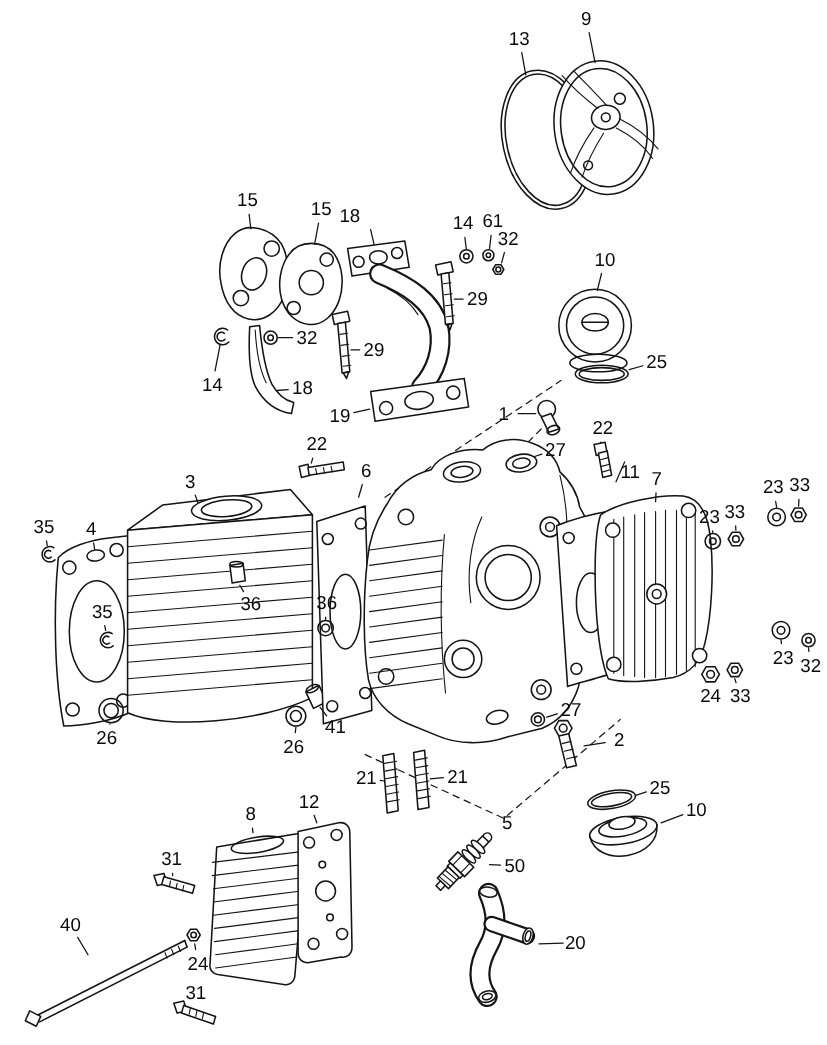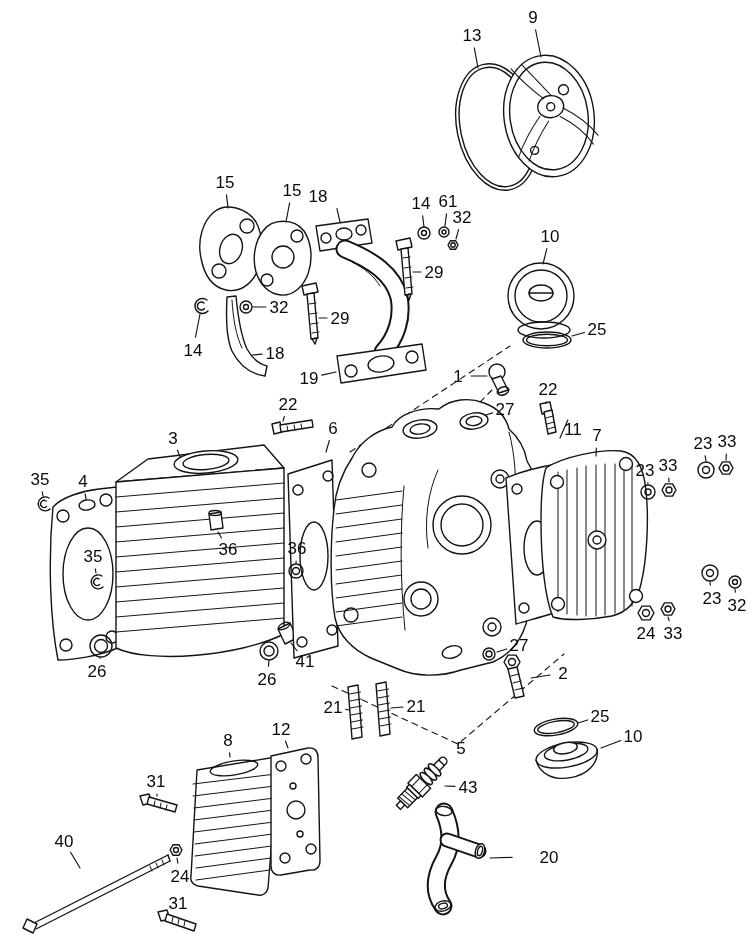--- a/index.html
+++ b/index.html
@@ -488,19 +488,19 @@
       <div class="callout" style="left: 519px; top: 645px;">27</div>
       <div class="callout" style="left: 563px; top: 673px;">2</div>
       <div class="callout" style="left: 333px; top: 707px;">21</div>
       <div class="callout" style="left: 416px; top: 706px;">21</div>
       <div class="callout" style="left: 461px; top: 748px;">5</div>
       <div class="callout" style="left: 600px; top: 716px;">25</div>
       <div class="callout" style="left: 633px; top: 736px;">10</div>
       <div class="callout" style="left: 228px; top: 740px;">8</div>
       <div class="callout" style="left: 281px; top: 729px;">12</div>
       <div class="callout" style="left: 156px; top: 781px;">31</div>
-      <div class="callout" style="left: 468px; top: 787px;">43</div>
-      <div class="callout" style="left: 549px; top: 857px;">20</div>
+      <div class="callout" style="left: 468px; top: 787px;">50</div>
+      <div class="callout" style="left: 523px; top: 857px;">20</div>
       <div class="callout" style="left: 64px; top: 841px;">40</div>
       <div class="callout" style="left: 180px; top: 876px;">24</div>
       <div class="callout" style="left: 178px; top: 903px;">31</div>
     </div>
 </div>
 
 </body></html>

